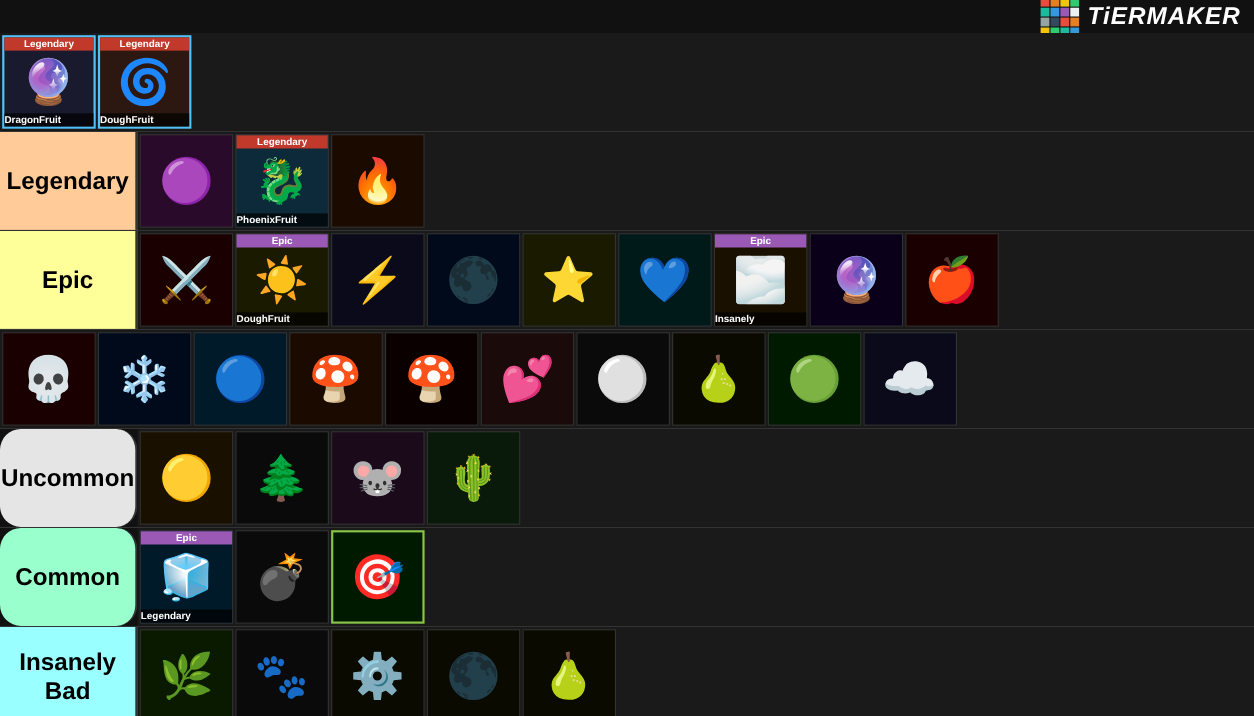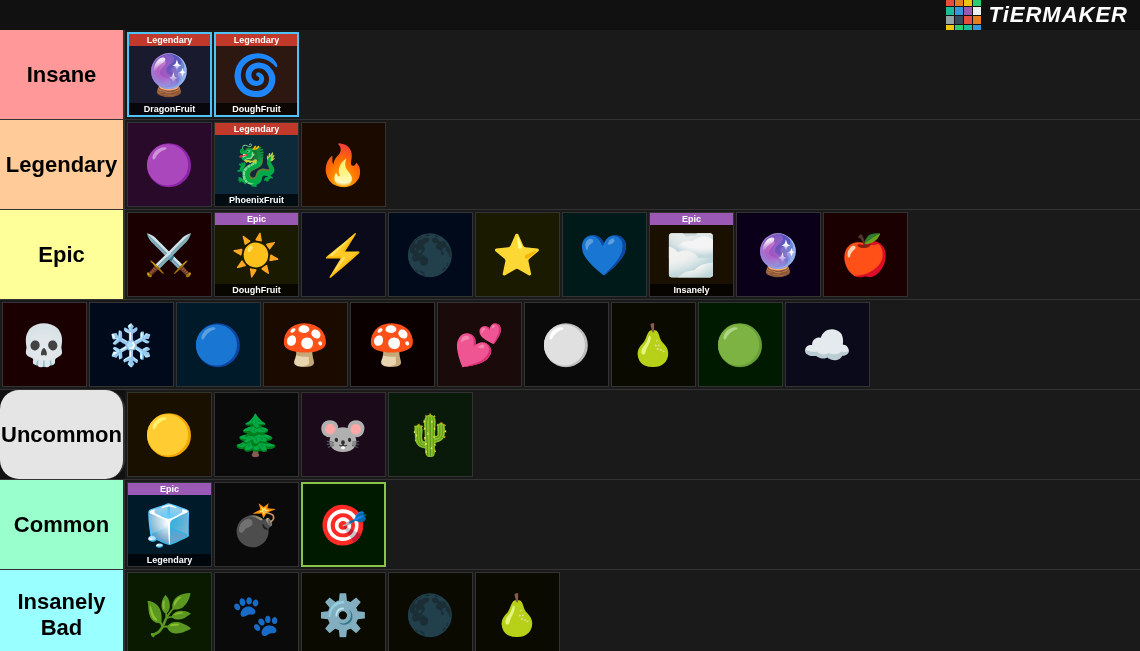--- a/index.html
+++ b/index.html
@@ -107,21 +107,20 @@
     }
     .badge-legendary { background: #c0392b; }
     .badge-epic { background: #9b59b6; }
     .item-name {
       position: absolute;
       bottom: 0;
       left: 0;
       right: 0;
       font-size: 9px;
       font-weight: bold;
-      text-align: center;
       color: white;
       background: rgba(0,0,0,0.7);
       padding: 1px 0;
     }
     .item-icon {
       font-size: 40px;
       line-height: 1;
       text-align: center;
     }
     .item-highlighted {
@@ -129,21 +128,21 @@
     }
     .item-highlighted-green {
       border: 2px solid #8bc34a;
     }
     
     .tier-insane { background-color: #ff9999; }
     .tier-legendary { background-color: #ffcc99; }
     .tier-epic { background-color: #ffff99; }
     .tier-rare { background-color: #ccff99; }
     .tier-uncommon { background-color: #99ff99; }
-    .tier-common { background-color: #99ffcc; }
+    .tier-common { background-color: #99ffcc; border-radius: 19px; }
     .tier-insanely-bad { background-color: #99ffff; }
   </style>
 </head>
 <body>
 
 <div class="main-container">
   <div class="header">
     <div class="tiermaker-logo">
       <div class="logo-grid" id="logo-grid">
           <div class="logo-cell" style="background: rgb(231, 76, 60);"></div>
@@ -162,21 +161,20 @@
           <div class="logo-cell" style="background: rgb(46, 204, 113);"></div>
           <div class="logo-cell" style="background: rgb(26, 188, 156);"></div>
           <div class="logo-cell" style="background: rgb(52, 152, 219);"></div>
         </div>
       <div class="tiermaker-text">TiERMAKER</div>
     </div>
   </div>
 
   <div class="tier-list" id="tier-list">
       <div class="tier-row">
-        <div class="tier-label tier-insane" style="background-color: rgb(255, 153, 153);">Insane</div>
         <div class="tier-items">
           <div class="item item-highlighted" style="background: rgb(26, 26, 46);">
             <div class="item-badge badge-legendary">Legendary</div>
             <div class="item-icon">🔮</div>
             <div class="item-name">DragonFruit</div>
           </div>
           <div class="item item-highlighted" style="background: rgb(44, 24, 16);">
             <div class="item-badge badge-legendary">Legendary</div>
             <div class="item-icon">🌀</div>
             <div class="item-name">DoughFruit</div>

